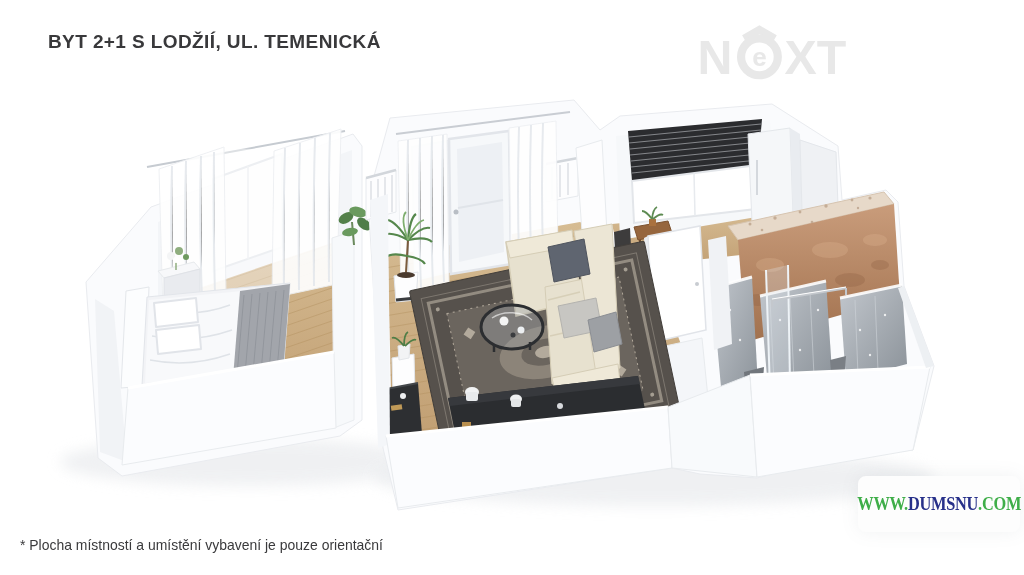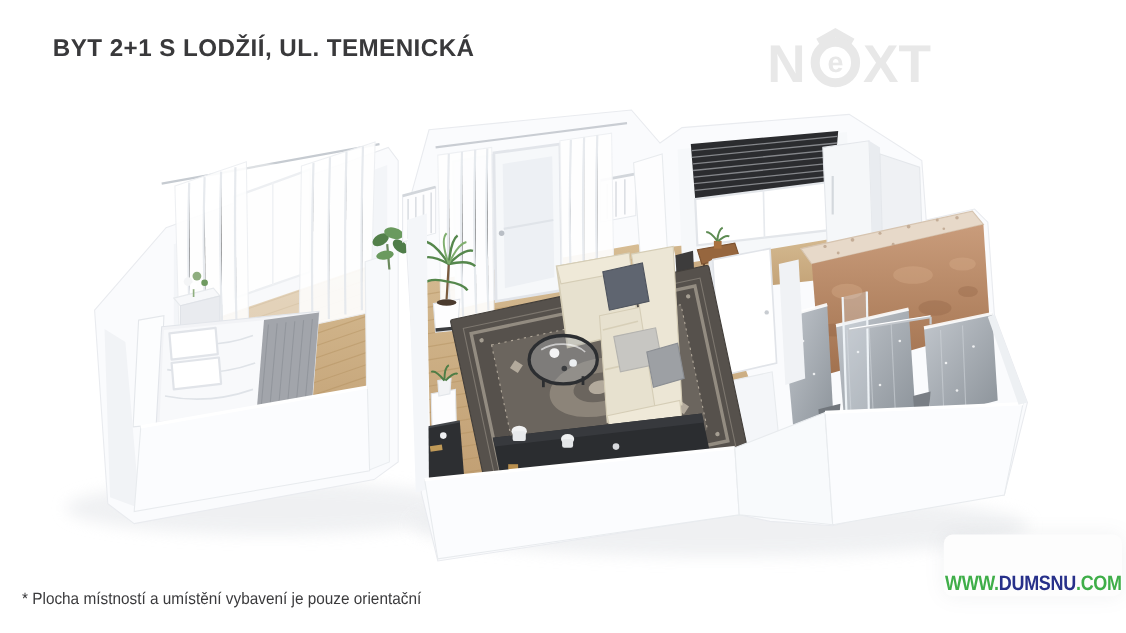--- a/index.html
+++ b/index.html
@@ -1,24 +1,24 @@
 <!DOCTYPE html>
 <html><head>
 <meta charset="utf-8">
 <style>
   html,body{margin:0;padding:0;background:#ffffff;}
   .canvas{position:relative;width:1024px;height:575px;background:#ffffff;overflow:hidden;
           font-family:"Liberation Sans", sans-serif;}
-  .title{position:absolute;left:48px;top:31px;font-size:22px;font-weight:800;
+  .title{position:absolute;left:48px;top:31px;font-size:19px;font-weight:800;
          color:#39393b;letter-spacing:.4px;white-space:nowrap;}
   .brand{position:absolute;left:693px;top:24px;width:158px;height:58px;}
   .plan{position:absolute;left:0;top:0;width:1024px;height:575px;}
-  .watermark{position:absolute;left:858px;top:486px;width:162px;height:56px;
+  .watermark{position:absolute;left:858px;top:476px;width:162px;height:56px;
              background:#fdfdfd;border-radius:8px;box-shadow:0 0 18px rgba(120,130,140,.10);
-             display:flex;align-items:flex-end;justify-content:center;}
+             display:flex;align-items:center;justify-content:center;font-family:Liberation Serif, serif;}
   .watermark .wm-text{font-size:19px;font-weight:800;letter-spacing:-.3px;white-space:nowrap;
              transform:scaleX(.86);transform-origin:center;}
   .footnote{position:absolute;left:20px;top:536px;font-size:15px;color:#3a3a3c;
             transform:scaleX(.93);transform-origin:left center;white-space:nowrap;}
 </style>
 </head>
 <body>
 
 <div class="canvas">
 

